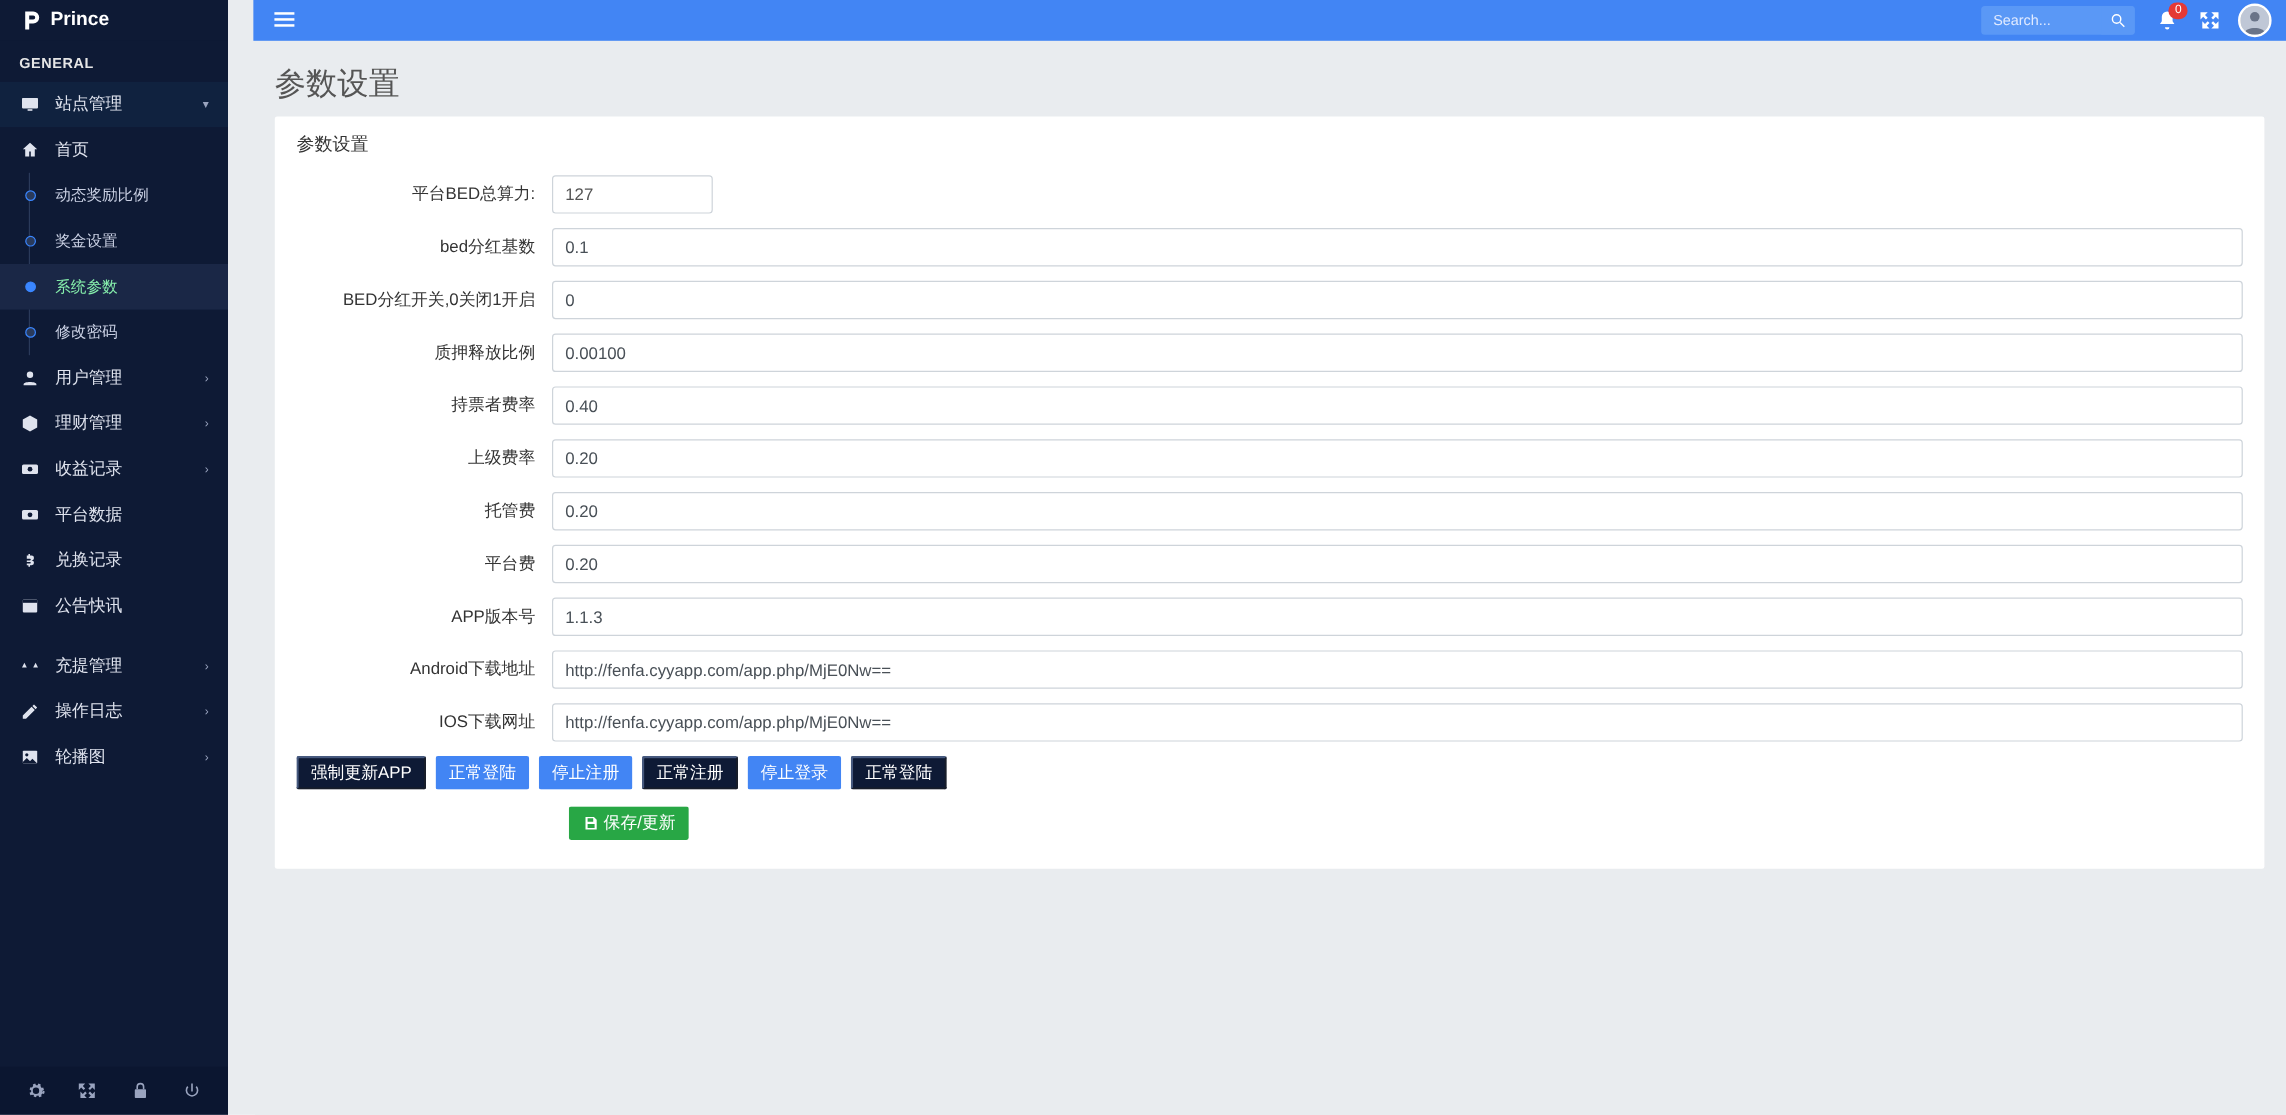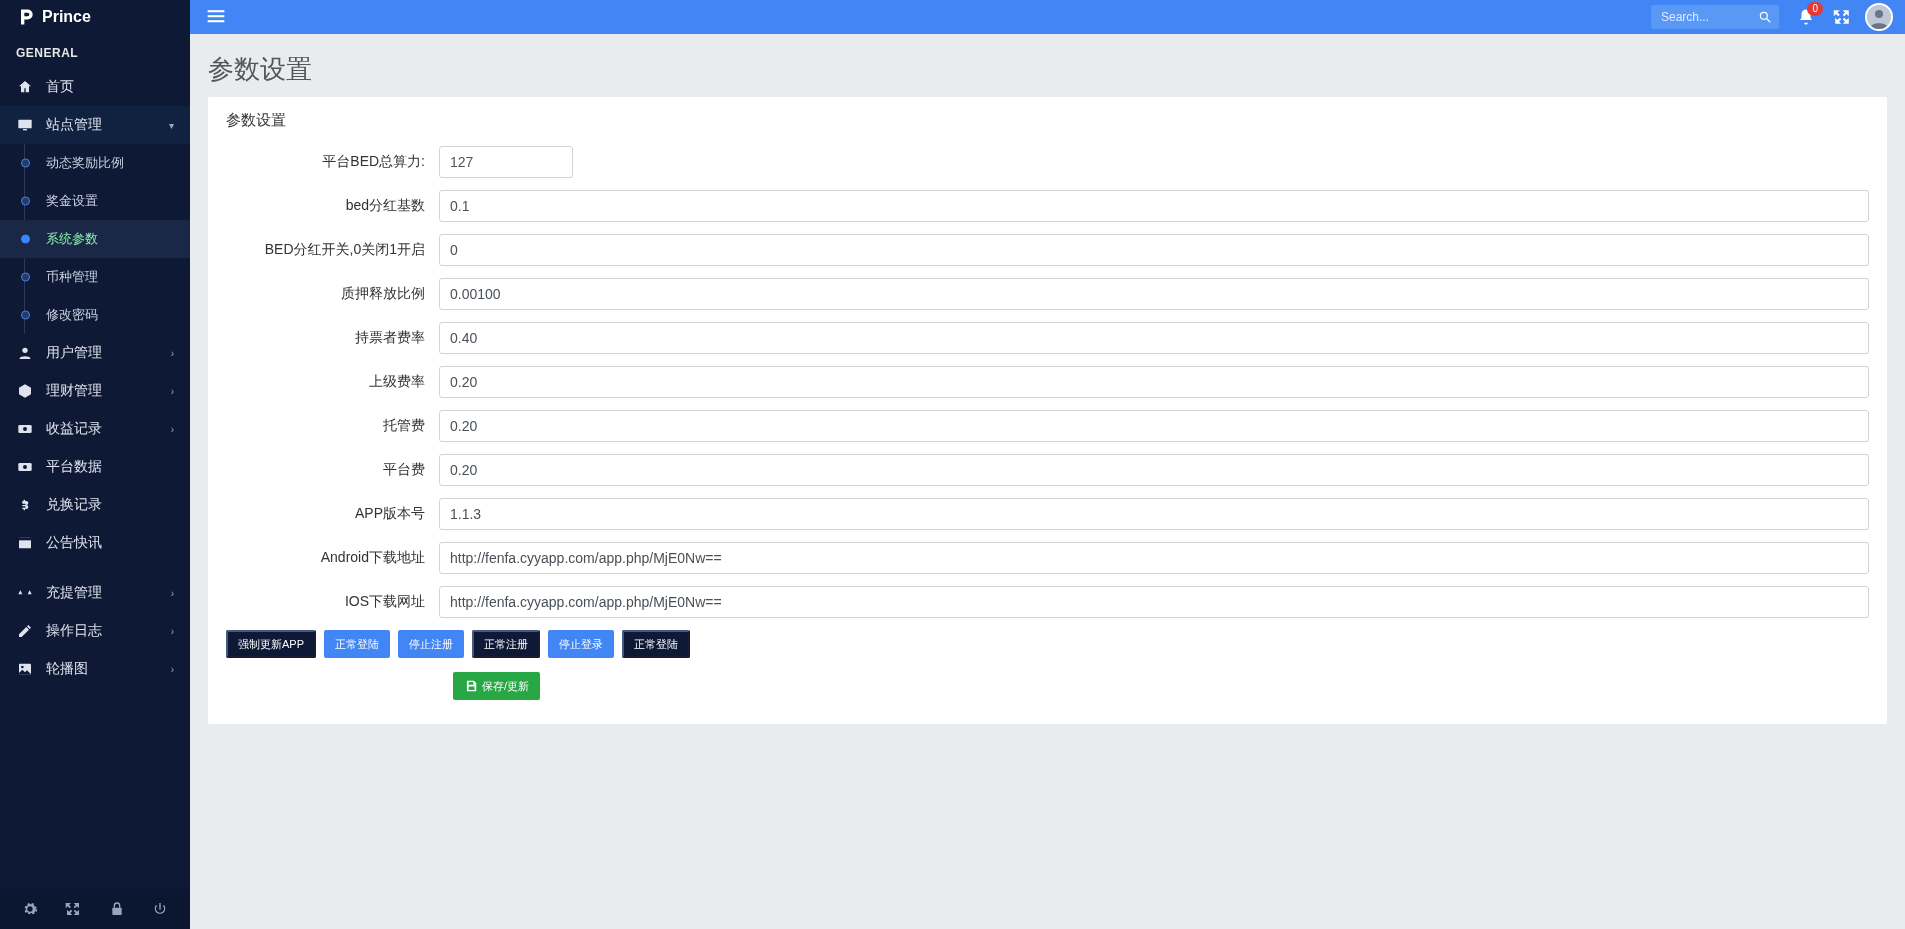--- a/index.html
+++ b/index.html
@@ -1,18 +1,18 @@
 <!DOCTYPE html>
 <html><head>
 <meta charset="utf-8">
 <style>
 * { box-sizing: border-box; margin: 0; padding: 0; }
 body { font-family: Arial, "Microsoft YaHei", sans-serif; font-size: 14px; background: #e9ecef; color: #333; overflow: hidden; }
 
-.app { display: flex; height: 100vh; width: 100vw; }
+.app { display: flex; height: 100vh; width: 100vw; gap: 21px; }
 
 
 .sidebar { width: 190px; background: #0e1a35; color: #fff; display: flex; flex-direction: column; position: relative; }
 .logo { height: 34px; display: flex; align-items: center; padding: 0 16px; background: #0e1a35; }
 .logo-p { width: 20px; height: 20px; margin-right: 6px; }
 .logo-text { color: #fff; font-size: 16px; font-weight: 600; }
 .section-label { padding: 12px 16px 8px; font-size: 12px; font-weight: 700; color: #e6e6e6; letter-spacing: 0.5px; }
 .nav { list-style: none; flex: 1; overflow-y: auto; }
 .nav-item { display: flex; align-items: center; padding: 10px 16px; color: #dfe3ee; cursor: pointer; font-size: 14px; position: relative; }
 .nav-icon { width: 18px; height: 18px; margin-right: 12px; display: inline-flex; align-items: center; justify-content: center; }
@@ -47,64 +47,63 @@
 .panel { background: #fff; border-radius: 2px; padding: 14px 18px 24px; }
 .panel-sub { font-size: 15px; color: #333; margin-bottom: 16px; }
 
 .form-row { display: flex; align-items: center; margin-bottom: 12px; }
 .form-label { width: 213px; text-align: right; padding-right: 14px; color: #333; font-size: 14px; }
 .form-ctrl { flex: 1; }
 .form-ctrl input[type="text"] { width: 100%; height: 32px; border: 1px solid #ced4da; border-radius: 3px; padding: 0 10px; font-size: 14px; color: #495057; outline: none; }
 .form-ctrl input.readonly { background: #fff; color: #555; width: 134px; }
 
 .btn-row { display: flex; gap: 8px; margin: 8px 0 14px; }
-.btn { display: inline-flex; align-items: center; justify-content: center; height: 28px; padding: 0 10px; font-size: 11px; border-radius: 2px; cursor: pointer; border: 1px solid transparent; color: #fff; }
+.btn { display: inline-flex; align-items: center; justify-content: center; height: 28px; padding: 0 10px; font-size: 14px; border-radius: 2px; cursor: pointer; border: 1px solid transparent; color: #fff; }
 .btn-dark-outset { background: #0e1a35; border: 2px outset #46597e; }
 .btn-primary { background: #4285f4; }
 .btn-success { background: #28a745; }
 .save-row { padding-left: 227px; }
 </style>
 </head>
 <body>
 
 <div class="app">
   <aside class="sidebar">
     <div class="logo">
       <span class="logo-p">
         <svg viewBox="0 0 24 24" width="20" height="20">
             <path fill="#fff" d="M6 3h8a6 6 0 0 1 0 12h-4v6H6V3zm4 4v4h4a2 2 0 1 0 0-4h-4z"></path>
           </svg>
       </span>
       <span class="logo-text">Prince</span>
     </div>
     <div class="section-label">GENERAL</div>
     <ul class="nav">
-      <li class="nav-item">
-        <span class="nav-icon">
-            <svg viewBox="0 0 24 24" width="16" height="16" fill="#dfe3ee">
-              <path d="M12 3l9 8h-3v9h-5v-6H11v6H6v-9H3z"></path>
-            </svg>
-          </span>
-        <span>首页</span>
-      </li>
       <li class="nav-item expanded active-parent">
         <span class="nav-icon">
             <svg viewBox="0 0 24 24" width="16" height="16" fill="#dfe3ee">
               <rect x="2" y="4" width="20" height="13" rx="1"></rect>
               <rect x="9" y="18" width="6" height="2"></rect>
             </svg>
           </span>
         <span>站点管理</span>
         <span class="nav-caret">▾</span>
+      </li>
+      <li class="nav-item">
+        <span class="nav-icon">
+            <svg viewBox="0 0 24 24" width="16" height="16" fill="#dfe3ee">
+              <path d="M12 3l9 8h-3v9h-5v-6H11v6H6v-9H3z"></path>
+            </svg>
+          </span>
+        <span>首页</span>
       </li>
       <ul class="subnav">
         <li class="subnav-item"><span>动态奖励比例</span></li>
         <li class="subnav-item"><span>奖金设置</span></li>
         <li class="subnav-item active"><span>系统参数</span></li>
-        <li class="subnav-item"><span>币种管理</span></li>
         <li class="subnav-item"><span>修改密码</span></li>
       </ul>
       <li class="nav-item">
         <span class="nav-icon">
             <svg viewBox="0 0 24 24" width="16" height="16" fill="#dfe3ee">
               <circle cx="12" cy="8" r="4"></circle>
               <path d="M4 20c0-4 16-4 16 0v1H4z"></path>
             </svg>
           </span>
         <span>用户管理</span>

